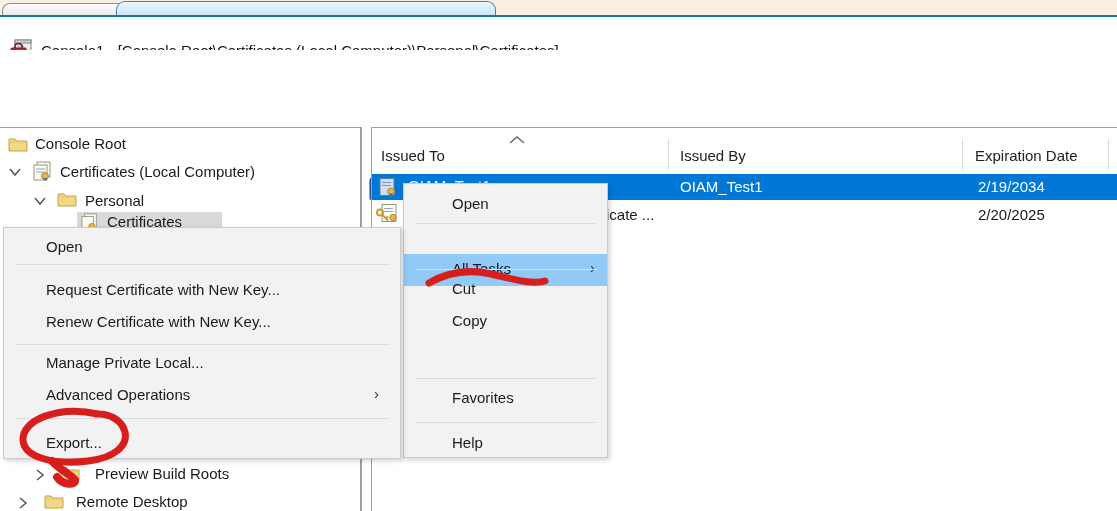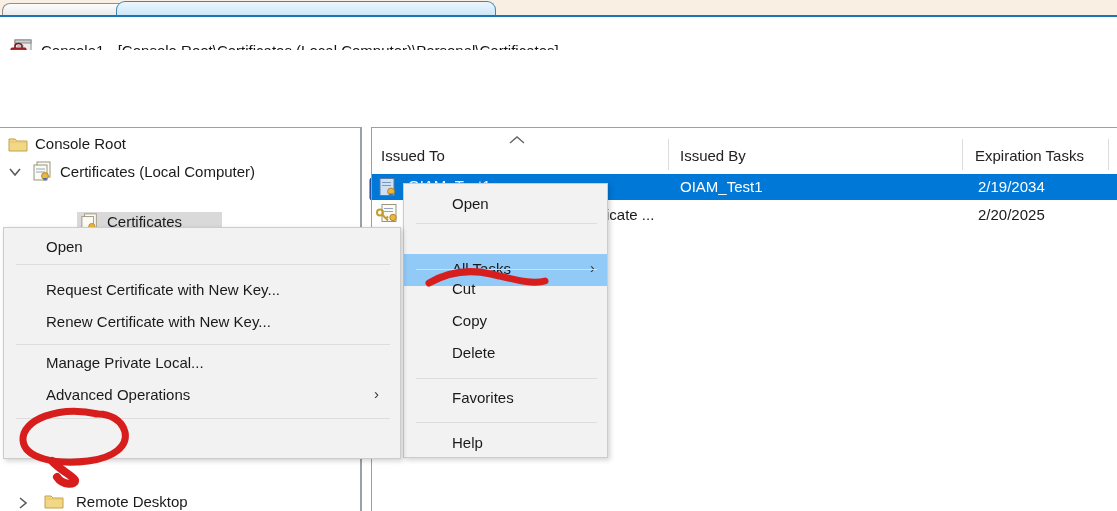--- a/index.html
+++ b/index.html
@@ -192,50 +192,70 @@
         <rect x="5" y="1" width="13" height="15" fill="#fbfbf3" stroke="#9a937e"></rect>
         <rect x="2" y="4" width="13" height="15" fill="#fbfbf3" stroke="#9a937e"></rect>
         <line x1="4" y1="8" x2="13" y2="8" stroke="#8fa8c8"></line>
           <line x1="4" y1="11" x2="13" y2="11" stroke="#8fa8c8"></line>
         <circle cx="13" cy="15" r="3.4" fill="#eab83e" stroke="#b8872a"></circle>
         <polygon points="11,17 12,20 13,18.5 14,20 15,17" fill="#3f6fb5"></polygon>
       </svg>
       <span class="abs tree-label" style="left:60px;top:4px">Certificates (Local Computer)</span>
     </div>
 
+    <div class="abs" style="left:0;top:59px;width:360px;height:26px">
+      <svg class="abs" style="left:34px;top:9px" width="12" height="10" viewBox="0 0 12 10">
+        <polyline points="1,2 6,8 11,2" fill="none" stroke="#5a5a5a" stroke-width="1.6"></polyline>
+      </svg>
+      <svg class="abs" style="left:57px;top:4px" width="20" height="16" viewBox="0 0 20 16">
+        <path d="M1 3 h6 l2 2 h10 v10 h-18 z" fill="#f2d784" stroke="#c2a14e"></path>
+          <path d="M1 6 h18" stroke="#e6c36a"></path>
+      </svg>
+      <span class="abs tree-label" style="left:85px;top:5px">Personal</span>
+    </div>
 
     <div class="abs clip-band" style="left:77px;top:84px;width:145px;height:15px;background:#d9d9d9">
       <svg class="abs" style="left:3px;top:1px" width="20" height="18" viewBox="0 0 22 20">
         <rect x="5" y="1" width="13" height="15" fill="#fbfbf3" stroke="#9a937e"></rect>
         <rect x="2" y="4" width="13" height="15" fill="#fbfbf3" stroke="#9a937e"></rect>
         <circle cx="13" cy="15" r="3.4" fill="#eab83e" stroke="#b8872a"></circle>
       </svg>
       <span class="abs tree-label" style="left:30px;top:1px">Certificates</span>
     </div>
 
+    <div class="abs" style="left:0;top:334px;width:360px;height:24px">
+      <svg class="abs" style="left:35px;top:7px" width="10" height="12" viewBox="0 0 10 12">
+        <polyline points="2,1 8,6 2,11" fill="none" stroke="#5a5a5a" stroke-width="1.6"></polyline>
+      </svg>
+      <svg class="abs" style="left:60px;top:3px" width="20" height="16" viewBox="0 0 20 16">
+        <path d="M1 3 h6 l2 2 h10 v10 h-18 z" fill="#f2d784" stroke="#c2a14e"></path>
+          <path d="M1 6 h18" stroke="#e6c36a"></path>
+      </svg>
+      <span class="abs tree-label" style="left:95px;top:3px">Preview Build Roots</span>
+    </div>
 
     <div class="abs" style="left:0;top:362px;width:360px;height:24px">
       <svg class="abs" style="left:18px;top:7px" width="10" height="12" viewBox="0 0 10 12">
         <polyline points="2,1 8,6 2,11" fill="none" stroke="#5a5a5a" stroke-width="1.6"></polyline>
       </svg>
       <svg class="abs" style="left:44px;top:3px" width="20" height="16" viewBox="0 0 20 16">
         <path d="M1 3 h6 l2 2 h10 v10 h-18 z" fill="#f2d784" stroke="#c2a14e"></path>
           <path d="M1 6 h18" stroke="#e6c36a"></path>
       </svg>
       <span class="abs tree-label" style="left:76px;top:3px">Remote Desktop</span>
     </div>
   </div>
 
   <div class="abs list-pane"></div>
   <span class="abs colhead" style="left:381px">Issued To</span>
   <svg class="abs" style="left:508px;top:135px" width="18" height="10" viewBox="0 0 18 10">
     <polyline points="2,8 9,2 16,8" fill="none" stroke="#666" stroke-width="1.4"></polyline>
   </svg>
   <span class="abs colhead" style="left:680px">Issued By</span>
-  <span class="abs colhead" style="left:975px">Expiration Tasks</span>
+  <span class="abs colhead" style="left:975px">Expiration Date</span>
   <div class="abs colsep" style="left:668px"></div>
   <div class="abs colsep" style="left:962px"></div>
   <div class="abs colsep" style="left:1108px"></div>
 
   <div class="abs row1">
     <svg class="abs" style="left:5px;top:3px" width="22" height="21" viewBox="0 0 22 20">
       <rect x="3" y="1" width="14" height="17" fill="#cfe0f4" stroke="#5d7ba0"></rect>
       <line x1="5" y1="5" x2="14" y2="5" stroke="#7a9ac2"></line>
         <line x1="5" y1="8" x2="14" y2="8" stroke="#7a9ac2"></line>
       <circle cx="14" cy="14" r="3.4" fill="#eab83e" stroke="#b8872a"></circle>
@@ -269,23 +289,20 @@
       <span class="lbl" style="left:48px;top:6px">All Tasks</span>
       <span class="subarrow" style="left:186px;top:5px">›</span>
     </div>
     <div class="msep" style="top:85px"></div>
     <div class="mi" style="top:96px">
         <span class="lbl" style="left:48px">Cut</span>
       </div>
     <div class="mi" style="top:128px">
         <span class="lbl" style="left:48px">Copy</span>
       </div>
-    <div class="mi" style="top:160px">
-        <span class="lbl" style="left:48px">Delete</span>
-      </div>
     <div class="msep" style="top:194px"></div>
     <div class="mi" style="top:205px">
         <span class="lbl" style="left:48px">Favorites</span>
       </div>
     <div class="msep" style="top:238px"></div>
     <div class="mi" style="top:250px">
         <span class="lbl" style="left:48px">Help</span>
       </div>
   </div>
 
@@ -302,20 +319,23 @@
       </div>
     <div class="msep" style="top:116px"></div>
     <div class="mi" style="top:126px">
         <span class="lbl" style="left:42px">Manage Private Local...</span>
       </div>
     <div class="mi" style="top:158px">
       <span class="lbl" style="left:42px">Advanced Operations</span>
       <span class="subarrow" style="left:370px;top:-1px">›</span>
     </div>
     <div class="msep" style="top:190px"></div>
+    <div class="mi" style="top:206px">
+        <span class="lbl" style="left:42px">Export...</span>
+      </div>
   </div>
 
   <svg id="annot" class="abs" width="1117" height="511" viewBox="0 0 1117 511">
     <g stroke="#d81d1d" fill="none" stroke-linecap="round">
       <path stroke-width="7" d="M 98 414 C 58 405, 22 420, 23 440 C 24 458, 55 465, 88 461 C 114 458, 128 446, 125 432 C 122 420, 109 413, 96 414"></path>
       <path stroke-width="8" d="M 52 461 C 60 470, 73 476, 75 480 C 76 485, 63 486, 57 477"></path>
       <path stroke-width="7" d="M 429 283 C 448 272, 469 269, 491 274 C 509 278, 531 285, 545 281"></path>
     </g>
   </svg>
 

